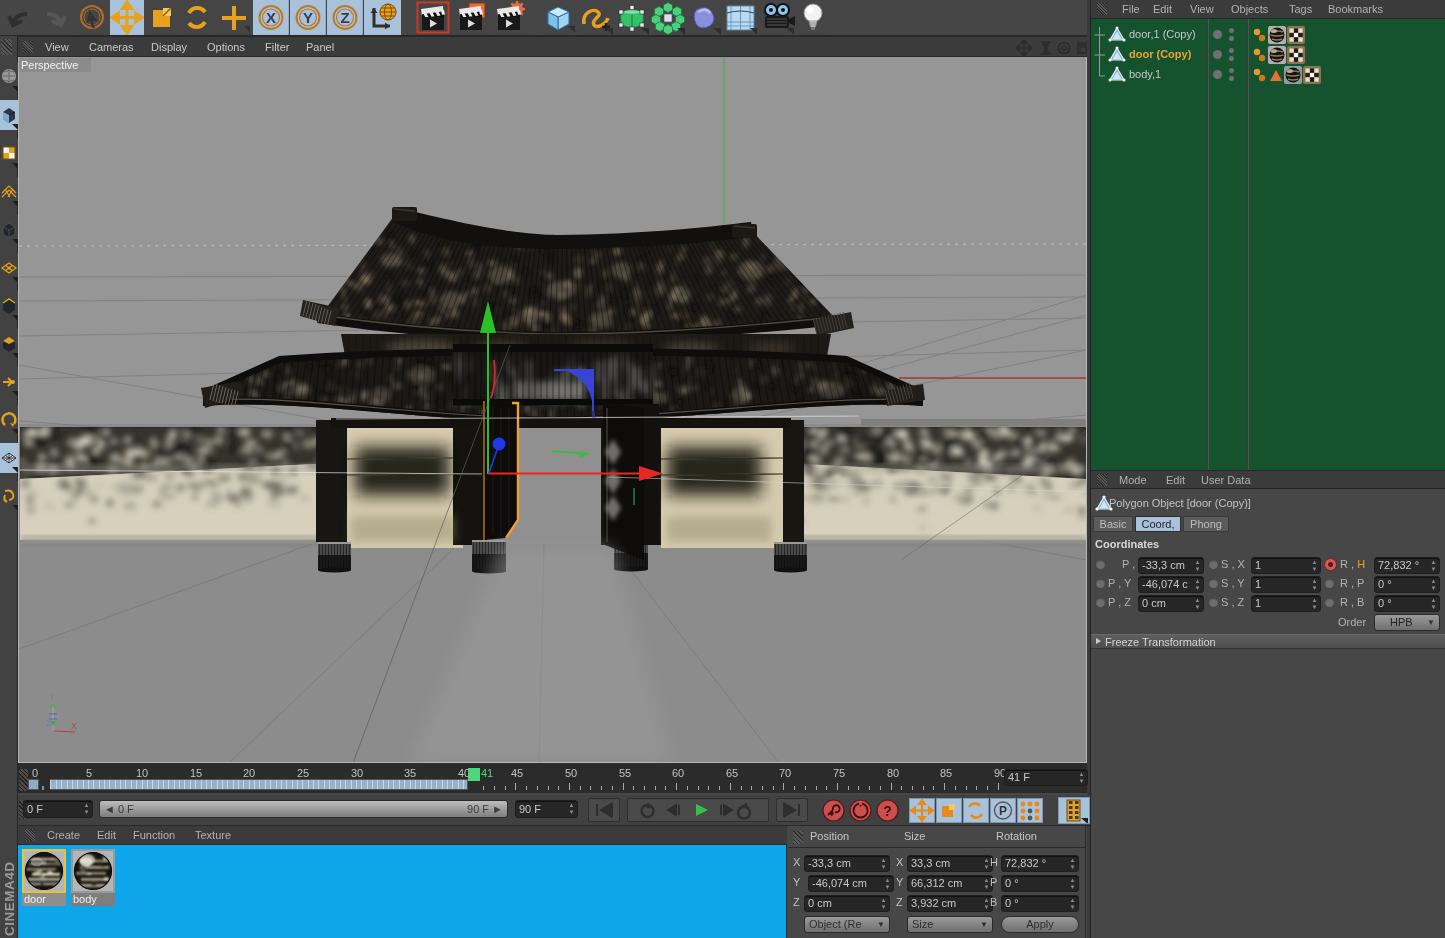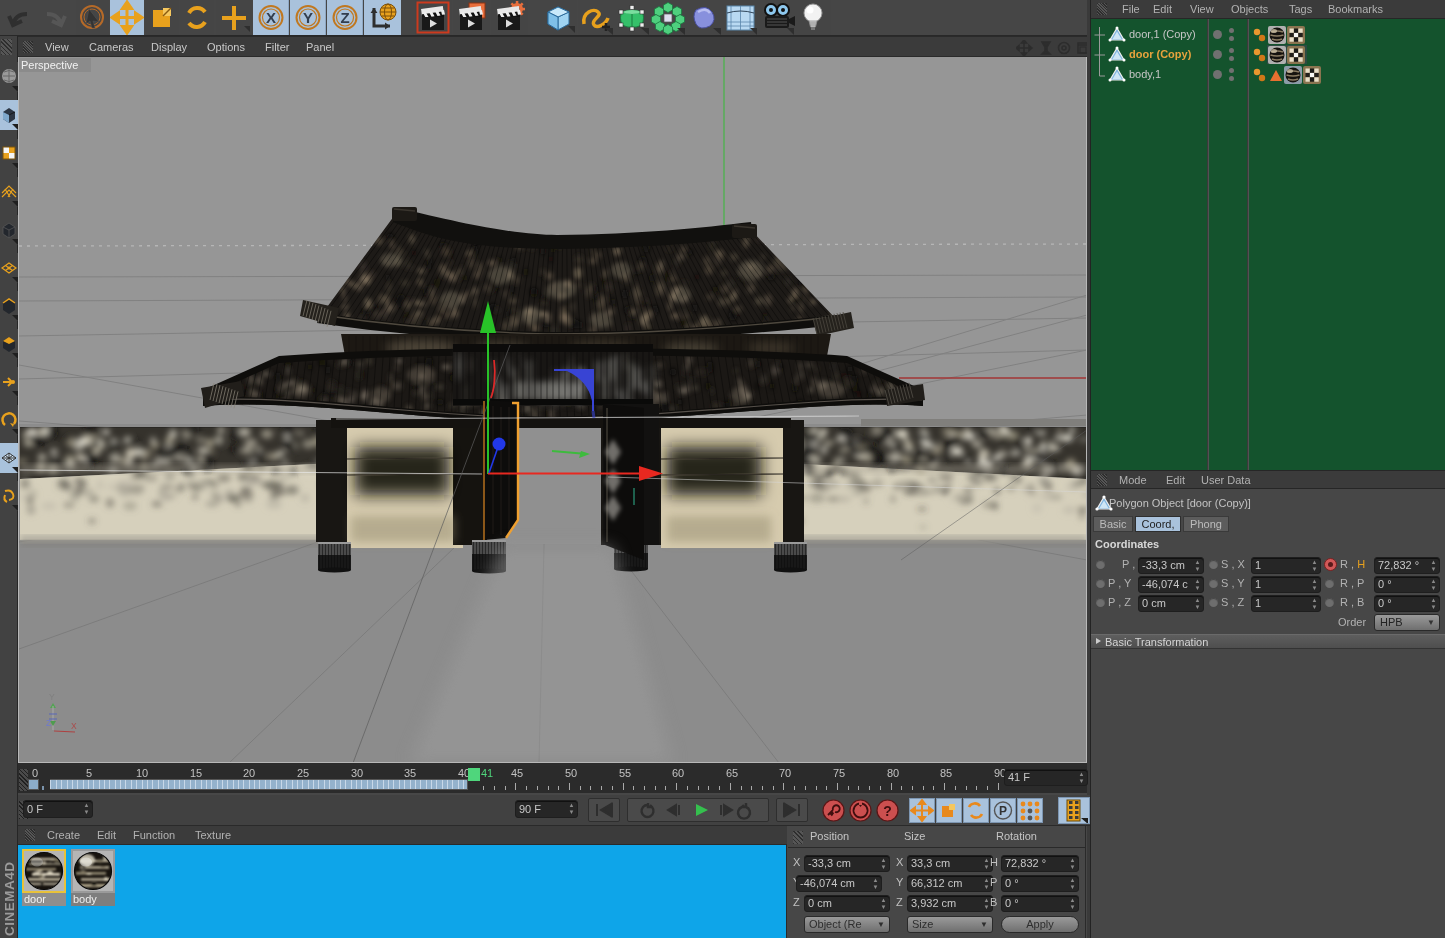--- a/index.html
+++ b/index.html
@@ -2200,20 +2200,24 @@
     <div class="abs" style="left:937px;top:20px;width:1px;height:4px;background:#aaa"></div>
     <div class="abs" style="left:948px;top:20px;width:1px;height:4px;background:#aaa"></div>
     <div class="abs" style="left:958px;top:20px;width:1px;height:4px;background:#aaa"></div>
     <div class="abs" style="left:969px;top:20px;width:1px;height:4px;background:#aaa"></div>
     <div class="abs" style="left:980px;top:17px;width:1px;height:7px;background:#aaa"></div>
     <div class="fld" style="left:986px;top:3px;width:84px;height:17px;line-height:15px">41 F<span class="spin">▲<br>▼</span></div>
   </div>
 <div class="abs" style="left:18px;top:795px;width:1072px;height:31px;background:#414141;border-bottom:1px solid #2a2a2a">
     <div class="abs" style="left:1px;top:6px;width:9px;height:18px;background:repeating-linear-gradient(45deg,#202020 0 1px,#4a4a4a 1px 3px)"></div>
     <div class="fld" style="left:5px;top:5px;width:70px;height:18px;line-height:16px">0 F<span class="spin">▲<br>▼</span></div>
+    <div class="abs" style="left:81px;top:5px;width:409px;height:18px;background:linear-gradient(#bdbdbd,#7d7d7d);border:1px solid #2a2a2a;border-radius:3px">
+<div class="lbl" style="left:4px;top:2px;color:#3c3c3c">◄ 0 F</div>
+<div class="lbl" style="right:4px;top:2px;color:#3c3c3c">90 F ►</div>
+    </div>
     <div class="fld" style="left:497px;top:5px;width:63px;height:18px;line-height:16px">90 F<span class="spin">▲<br>▼</span></div>
     <div class="abs" style="left:570px;top:3px;width:32px;height:24px;background:#4a4a4a;border:1px solid #2e2e2e;border-radius:2px"><svg width="30" height="22" viewBox="0 0 30 22">
         <path d="M8 5 v12 M22 5 l-10 6 l10 6 Z M23 5 l-10 6 l10 6 Z" stroke="#2e2e2e" stroke-width="2" fill="#2e2e2e"></path>
       </svg></div>
     <div class="abs" style="left:609px;top:3px;width:142px;height:24px;background:#4a4a4a;border:1px solid #2e2e2e;border-radius:2px"><svg width="140" height="22" viewBox="0 0 140 22">
         <path d="M20 6 a6 6 0 1 0 4 2 l-2 -2 m2 2 l-4 0 l0 -4" stroke="#2e2e2e" stroke-width="2.4" fill="none"></path>
         <path d="M48 6 l-8 5 l8 5 Z M51 6 v10" fill="#2e2e2e" stroke="#2e2e2e" stroke-width="2"></path>
         <path d="M68 5 l12 6 l-12 6 Z" fill="#35c04e"></path>
         <path d="M96 6 l8 5 l-8 5 Z M93 6 v10" fill="#2e2e2e" stroke="#2e2e2e" stroke-width="2"></path>
         <path d="M118 8 a6 6 0 1 1 -4 0 l2 -2 m-2 2 l4 0 l0 -4" stroke="#2e2e2e" stroke-width="2.4" fill="none"></path>
@@ -2363,21 +2367,21 @@
     <div class="lbl" style="left:116px;top:4px;color:#c5c5c5">Size</div>
     <div class="lbl" style="left:208px;top:4px;color:#c5c5c5">Rotation</div>
     <div class="abs" style="left:0px;top:21px;width:298px;height:1px;background:#2a2a2a"></div>
     <div class="lbl" style="left:5px;top:30px;color:#c0c0c0">X</div>
     <div class="fld" style="left:16px;top:29px;width:86px;height:17px;line-height:15px">-33,3 cm<span class="spin">▲<br>▼</span></div>
     <div class="lbl" style="left:108px;top:30px;color:#c0c0c0">X</div>
     <div class="fld" style="left:119px;top:29px;width:86px;height:17px;line-height:15px">33,3 cm<span class="spin">▲<br>▼</span></div>
     <div class="lbl" style="left:202px;top:30px;color:#c0c0c0">H</div>
     <div class="fld" style="left:213px;top:29px;width:78px;height:17px;line-height:15px">72,832 °<span class="spin">▲<br>▼</span></div>
     <div class="lbl" style="left:5px;top:50px;color:#c0c0c0">Y</div>
-    <div class="fld" style="left:8px;top:49px;width:86px;height:17px;line-height:15px">-46,074 cm<span class="spin">▲<br>▼</span></div>
+    <div class="fld" style="left:20px;top:49px;width:86px;height:17px;line-height:15px">-46,074 cm<span class="spin">▲<br>▼</span></div>
     <div class="lbl" style="left:108px;top:50px;color:#c0c0c0">Y</div>
     <div class="fld" style="left:119px;top:49px;width:86px;height:17px;line-height:15px">66,312 cm<span class="spin">▲<br>▼</span></div>
     <div class="lbl" style="left:202px;top:50px;color:#c0c0c0">P</div>
     <div class="fld" style="left:213px;top:49px;width:78px;height:17px;line-height:15px">0 °<span class="spin">▲<br>▼</span></div>
     <div class="lbl" style="left:5px;top:70px;color:#c0c0c0">Z</div>
     <div class="fld" style="left:16px;top:69px;width:86px;height:17px;line-height:15px">0 cm<span class="spin">▲<br>▼</span></div>
     <div class="lbl" style="left:108px;top:70px;color:#c0c0c0">Z</div>
     <div class="fld" style="left:119px;top:69px;width:86px;height:17px;line-height:15px">3,932 cm<span class="spin">▲<br>▼</span></div>
     <div class="lbl" style="left:202px;top:70px;color:#c0c0c0">B</div>
     <div class="fld" style="left:213px;top:69px;width:78px;height:17px;line-height:15px">0 °<span class="spin">▲<br>▼</span></div>
@@ -2553,15 +2557,15 @@
     <div class="dot" style="left:5px;top:109px"></div>
     <div class="lbl" style="left:17px;top:107px">P , Z</div>
     <div class="fld" style="left:47px;top:106px;width:66px;height:17px;line-height:15px">0 cm<span class="spin">▲<br>▼</span></div>
     <div class="dot" style="left:118px;top:109px"></div>
     <div class="lbl" style="left:130px;top:107px">S , Z</div>
     <div class="fld" style="left:160px;top:106px;width:70px;height:17px;line-height:15px">1<span class="spin">▲<br>▼</span></div>
     <div class="dot" style="left:234px;top:109px"></div>
     <div class="lbl" style="left:249px;top:107px">R , B</div>
     <div class="fld" style="left:283px;top:106px;width:66px;height:17px;line-height:15px">0 °<span class="spin">▲<br>▼</span></div>
     <div class="lbl" style="left:247px;top:127px">Order</div>
-    <div class="abs" style="left:283px;top:125px;width:66px;height:17px;background:linear-gradient(#9a9a9a,#6f6f6f);border:1px solid #2a2a2a;border-radius:3px;color:#222;font-size:11px;line-height:15px;padding-left:5px">HPB<span style="float:right;margin-right:4px;font-size:8px;color:#333">▼</span></div>
-    <div class="abs" style="left:0px;top:145px;width:354px;height:15px;background:linear-gradient(#5e5e5e,#4e4e4e);border-top:1px solid #6a6a6a;border-bottom:1px solid #333;color:#d5d5d5;font-size:11px;line-height:14px;padding-left:14px">Basic Transformation</div>
+    <div class="abs" style="left:283px;top:125px;width:66px;height:17px;background:linear-gradient(#9a9a9a,#6f6f6f);border:1px solid #2a2a2a;border-radius:3px;color:#222;font-size:11px;line-height:15px;padding-left:15px">HPB<span style="float:right;margin-right:4px;font-size:8px;color:#333">▼</span></div>
+    <div class="abs" style="left:0px;top:145px;width:354px;height:15px;background:linear-gradient(#5e5e5e,#4e4e4e);border-top:1px solid #6a6a6a;border-bottom:1px solid #333;color:#d5d5d5;font-size:11px;line-height:14px;padding-left:14px">Freeze Transformation</div>
     <div class="abs" style="left:5px;top:149px;width:0;height:0;border-left:5px solid #ccc;border-top:3.5px solid transparent;border-bottom:3.5px solid transparent"></div>
   </div>
 </body></html>

